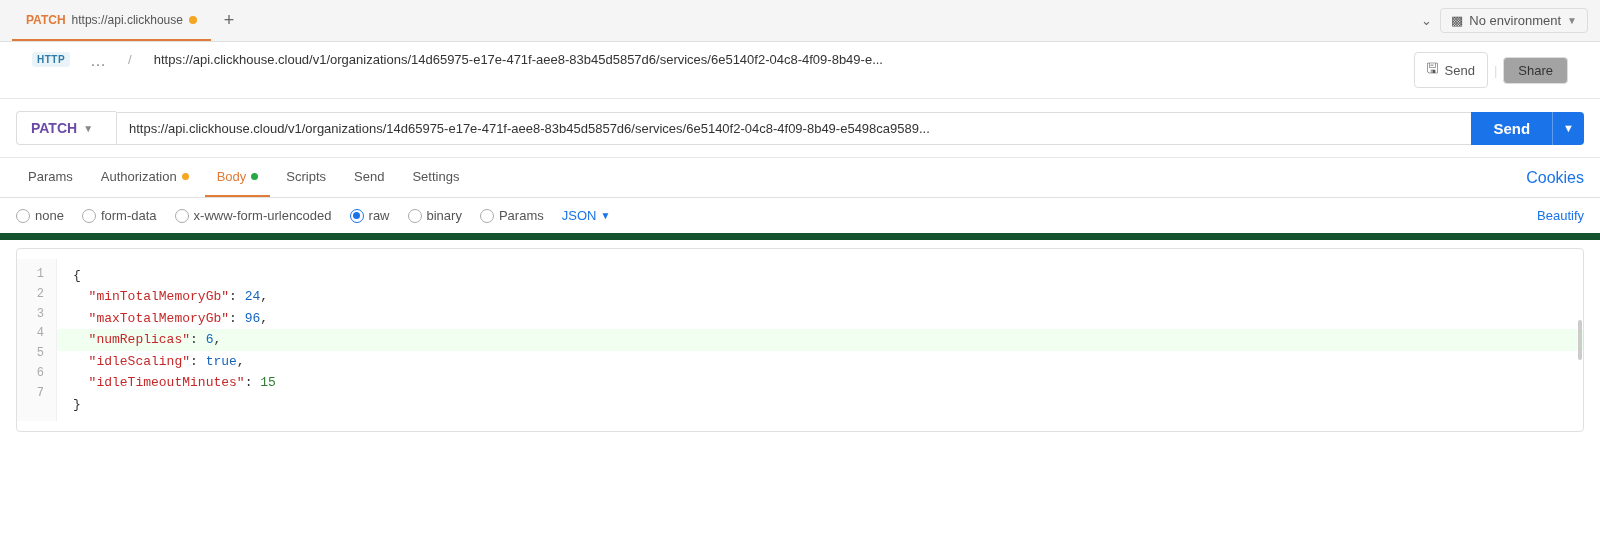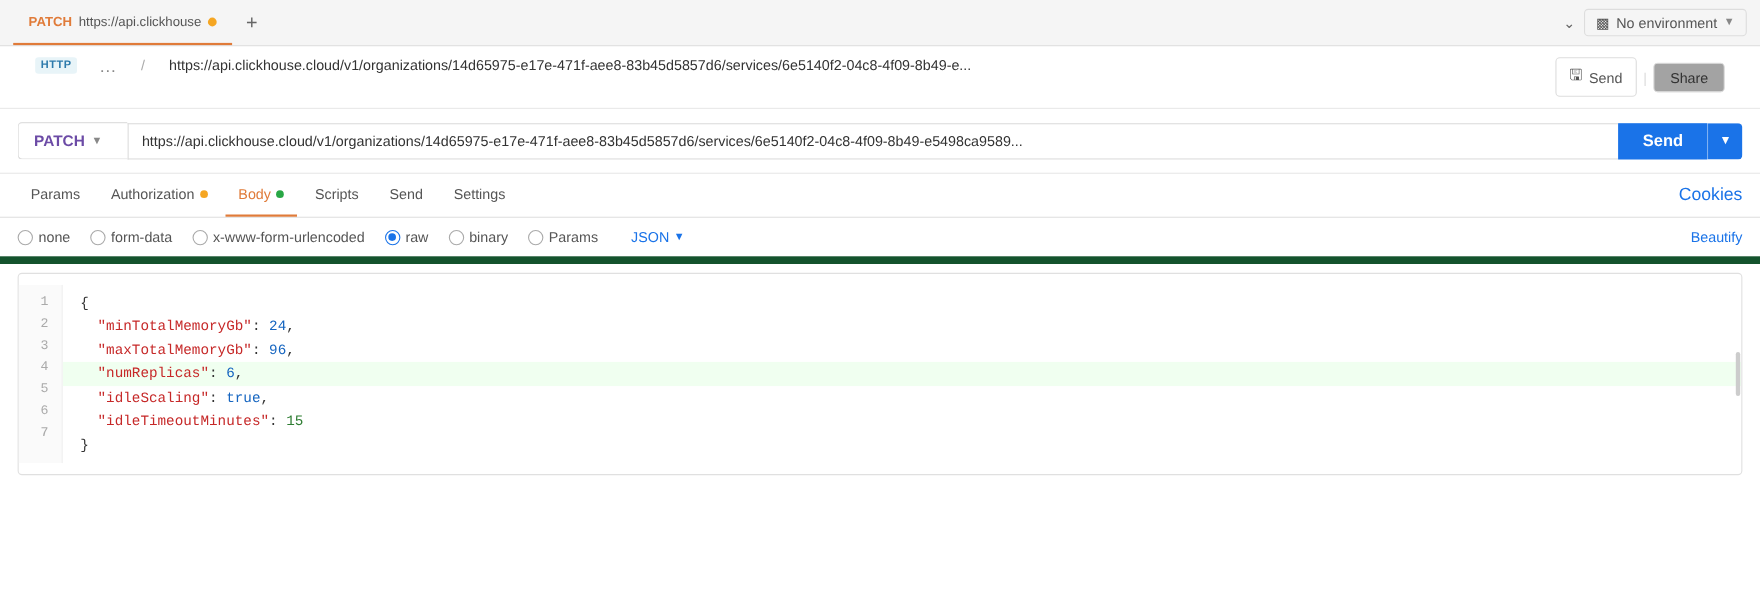--- a/index.html
+++ b/index.html
@@ -273,21 +273,21 @@
       border-radius: 50%;
     }
     .json-selector {
       display: flex;
       align-items: center;
       gap: 4px;
       color: #1a73e8;
       font-size: 13px;
       font-weight: 500;
       cursor: pointer;
-      margin-left: 12px;
+      margin-left: 0;
     }
     .beautify-btn {
       margin-left: auto;
       color: #1a73e8;
       font-size: 13px;
       font-weight: 500;
       cursor: pointer;
     }
 
     

